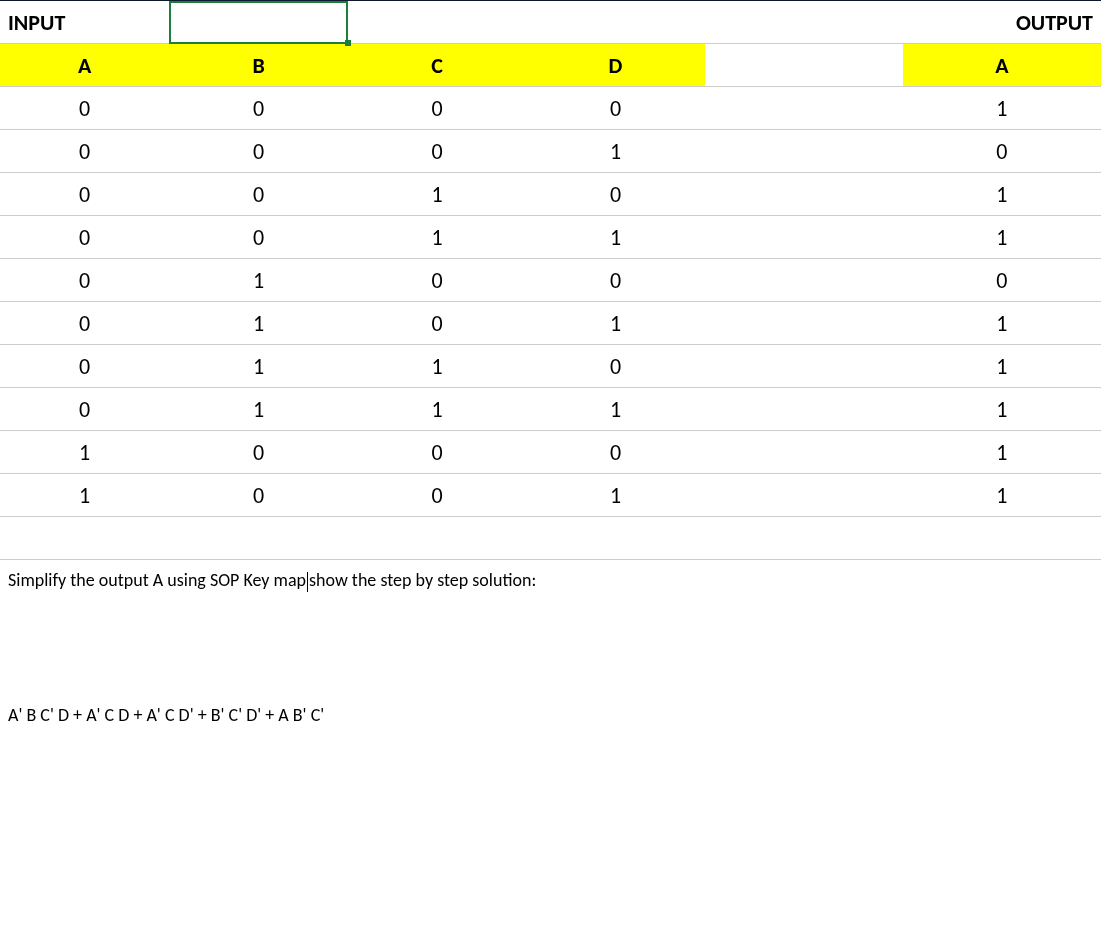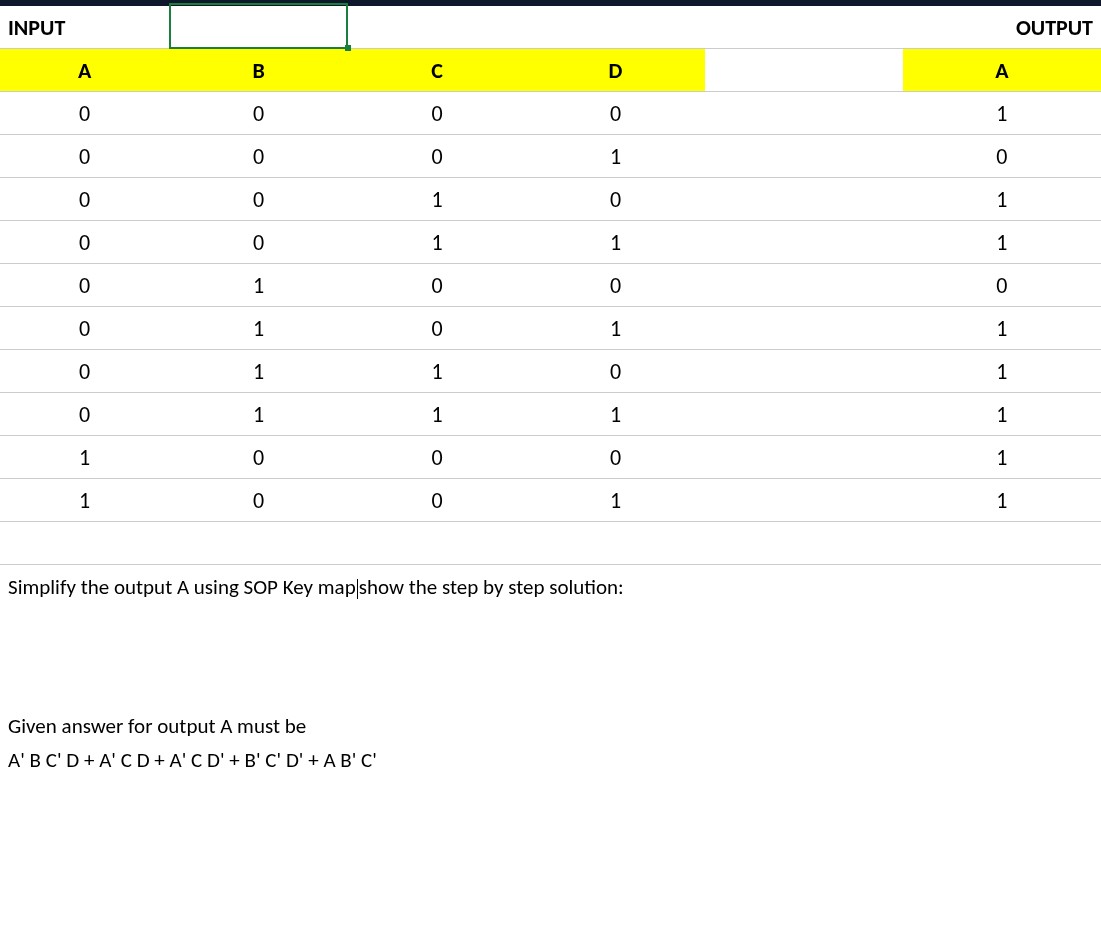--- a/index.html
+++ b/index.html
@@ -59,29 +59,29 @@
       content: "";
       position: absolute;
       right: -3px;
       bottom: -3px;
       width: 6px;
       height: 6px;
       background: #1a7f3c;
     }
     .text-section {
       padding: 8px;
-      font-size: 21px;
+      font-size: 18px;
       line-height: 1.4;
       font-family: Calibri, Arial, sans-serif;
     }
     .text-line {
       margin-top: 4px;
     }
     .top-border {
-      border-top: 6px solid #0f172a;
+      border-top: 1px solid #0f172a;
       margin-left: 20px;
     }
     tr.spacer td {
       border-bottom: 1px solid #ccc;
     }
     tr.data-row td.col-e {
       border-bottom: 1px solid #ccc;
     }
     tr.data-row td {
       font-weight: normal;
@@ -209,15 +209,14 @@
 </tbody>
   </table>
 
 <div class="text-section">
   <span>Simplify the output A using SOP Key map</span><span class="cursor"></span><span>show the step by step solution:</span>
 </div>
 
 <div class="gap"></div>
 
 <div class="text-section">
-  <div class="text-line">Given answer for output A must be</div>
   <div class="text-line">A' B C' D + A' C D + A' C D' +  B' C' D' + A B' C'</div>
 </div>
 
 </body></html>

